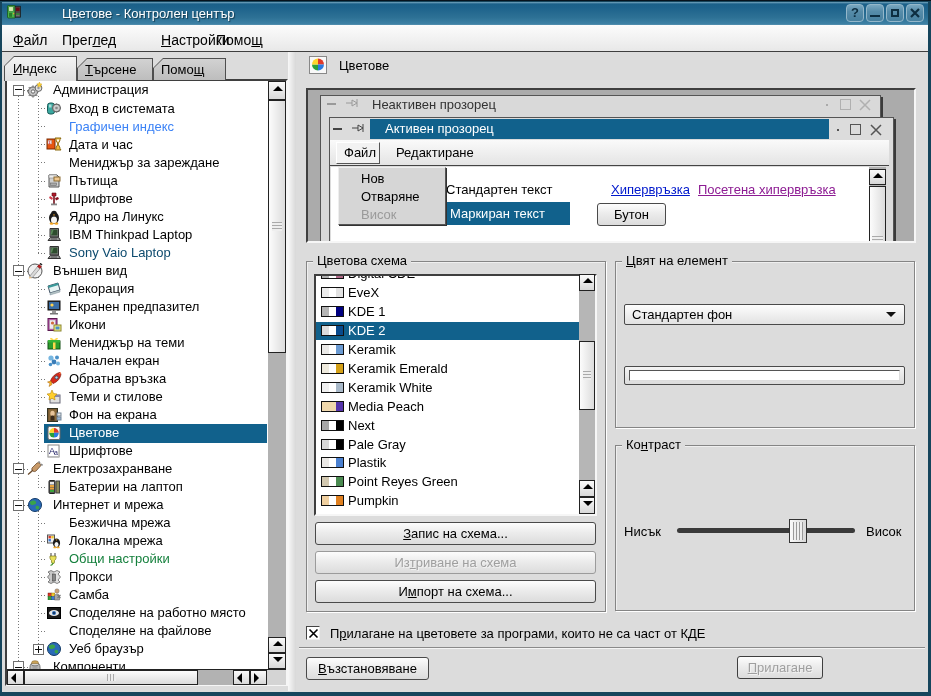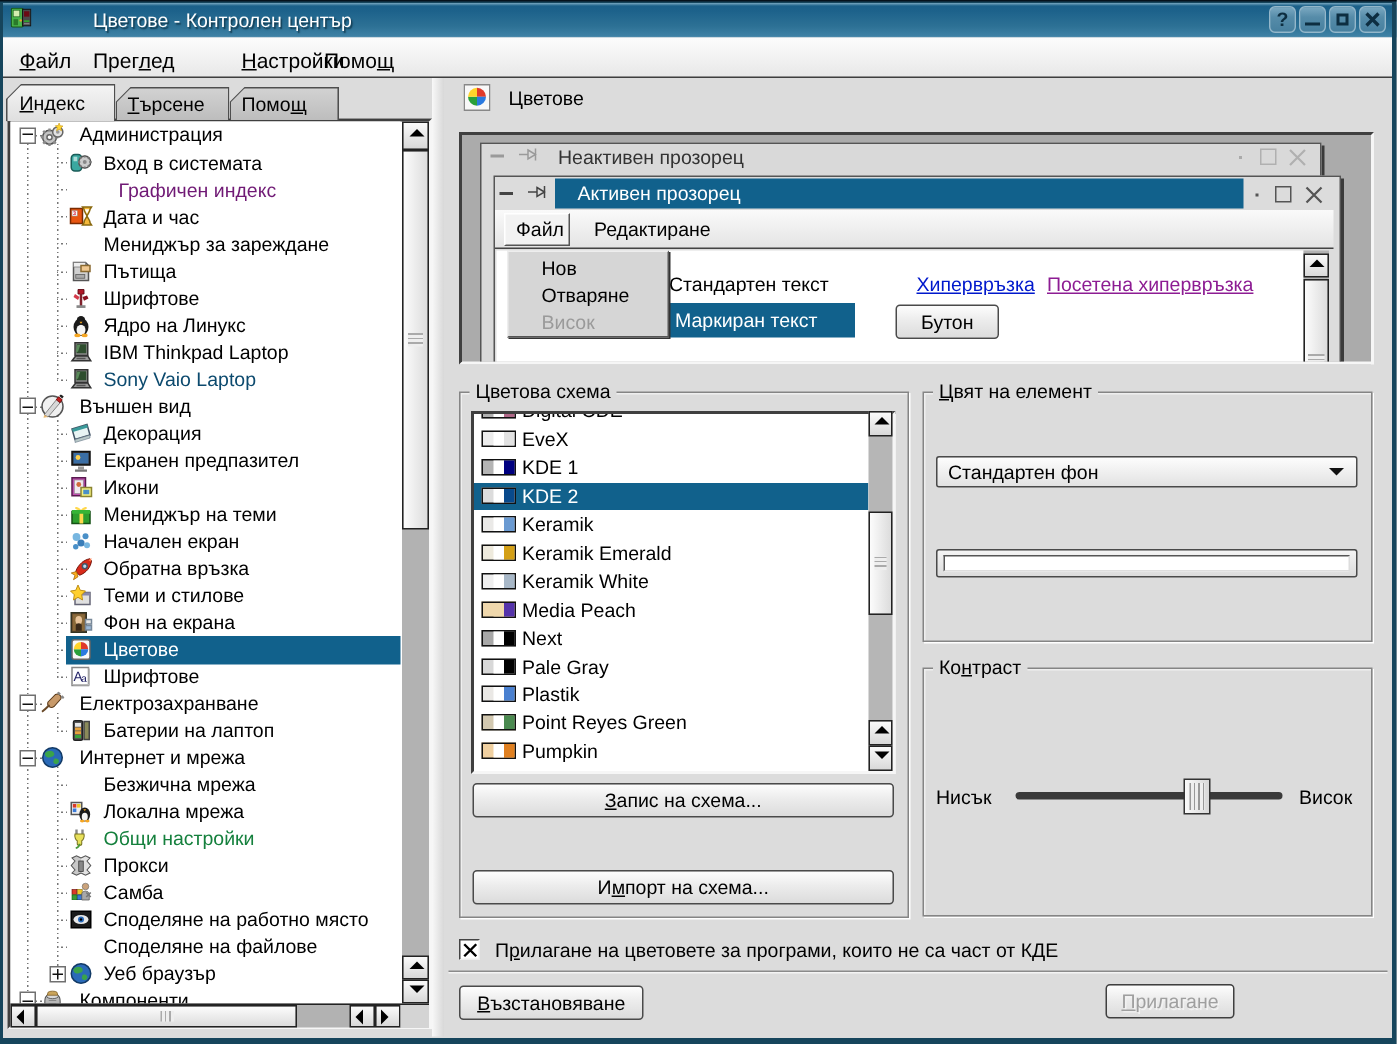--- a/index.html
+++ b/index.html
@@ -87,21 +87,21 @@
       <div class="abs" style="left:31px;top:27px;width:8px;height:1px;background:repeating-linear-gradient(90deg,#777 0,#777 1px,transparent 1px,transparent 3px);"></div>
       <svg style="left:39px;top:19px;" width="16" height="16" viewBox="0 0 16 16">
         <rect x="1.5" y="3" width="7" height="11" rx="2.5" fill="#3aa8a0" stroke="#1a5c58"></rect>
         <rect x="3" y="4.5" width="2.5" height="3" fill="#aadcd8"></rect>
         <circle cx="10.5" cy="8" r="4" fill="#cccccc" stroke="#555"></circle>
         <path d="M10.5 3.5 v1.5 M10.5 11 v1.5 M6 8 h1.5 M13.5 8 h1.5 M7.3 4.8 l1 1 M12.6 10.1 l1 1 M7.3 11.2 l1-1 M12.6 5.9 l1-1" stroke="#777" stroke-width="1.2"></path>
         <circle cx="10.5" cy="8" r="1.3" fill="#888"></circle>
       </svg>
       <div class="tx" style="left:62px;top:20px;color:#000;">Вход в системата</div>
       <div class="abs" style="left:31px;top:45px;width:8px;height:1px;background:repeating-linear-gradient(90deg,#777 0,#777 1px,transparent 1px,transparent 3px);"></div>
-      <div class="tx" style="left:62px;top:38px;color:#701a75;margin-left:10px;">Графичен индекс</div>
+      <div class="tx" style="left:62px;top:38px;color:#3b82f6;">Графичен индекс</div>
       <div class="abs" style="left:31px;top:63px;width:8px;height:1px;background:repeating-linear-gradient(90deg,#777 0,#777 1px,transparent 1px,transparent 3px);"></div>
       <svg style="left:39px;top:55px;" width="16" height="16" viewBox="0 0 16 16">
         <rect x="1" y="3" width="8" height="10" fill="#e85510" stroke="#7a2a00"></rect>
         <rect x="2" y="4.5" width="3.5" height="3.5" fill="#fff" stroke="#999" stroke-width="0.4"></rect>
         <text x="2.6" y="7.6" font-size="3.6" font-weight="bold" fill="#c02">3</text>
         <path d="M9 2 h6 l-1 1.5 c0 2-1.5 3-2 4.5 c0.5 1.5 2 2.5 2 4.5 l1 1.5 h-6 l1-1.5 c0-2 1.5-3 2-4.5 c-0.5-1.5-2-2.5-2-4.5 Z" fill="#f4b83a" stroke="#8a6a10"></path>
         <path d="M10.5 3.5 h3 l-1.5 3 Z" fill="#fff"></path>
       </svg>
       <div class="tx" style="left:62px;top:56px;color:#000;">Дата и час</div>
       <div class="abs" style="left:31px;top:81px;width:8px;height:1px;background:repeating-linear-gradient(90deg,#777 0,#777 1px,transparent 1px,transparent 3px);"></div>
@@ -512,20 +512,21 @@
       <div class="abs" style="left:3px;top:3px;">
         <div class="abs" style="width:0;height:0;border-left:5px solid transparent;border-right:5px solid transparent;border-bottom:5px solid #000;"></div>
       </div>
     </div>
 <div class="abs" style="left:579px;top:497px;width:16px;height:17px;background:linear-gradient(#fafafa,#d8d8d8);border:1px solid #222;">
       <div class="abs" style="left:3px;top:3px;">
         <div class="abs" style="width:0;height:0;border-left:5px solid transparent;border-right:5px solid transparent;border-top:5px solid #000;"></div>
       </div>
     </div>
 <div class="btn" style="left:315px;top:522px;width:281px;height:23px;line-height:21px;"><u>З</u>апис на схема...</div>
+<div class="btn dis" style="left:315px;top:551px;width:281px;height:23px;line-height:21px;">Из<u>т</u>риване на схема</div>
 <div class="btn" style="left:315px;top:580px;width:281px;height:23px;line-height:21px;">И<u>м</u>порт на схема...</div>
 <div class="group" style="left:615px;top:261px;width:300px;height:167px;"></div>
 <div class="glabel" style="left:622px;top:254px;"><u>Ц</u>вят на елемент</div>
 <div class="abs" style="left:624px;top:304px;width:281px;height:21px;border:1px solid #4a4a4a;border-radius:2px;background:linear-gradient(#fdfdfd,#e2e2e2);"></div>
 <div class="tx" style="left:632px;top:307px;">Стандартен фон</div>
 <div class="abs" style="left:886px;top:312px;">
       <div class="abs" style="width:0;height:0;border-left:5px solid transparent;border-right:5px solid transparent;border-top:5px solid #111;"></div>
     </div>
 <div class="abs" style="left:624px;top:366px;width:281px;height:19px;border:1px solid #4a4a4a;border-radius:2px;background:linear-gradient(#f4f4f4,#dcdcdc);"></div>
 <div class="abs" style="left:629px;top:370px;width:271px;height:11px;background:#fff;border:1px solid;border-color:#555 #ddd #ddd #555;"></div>

